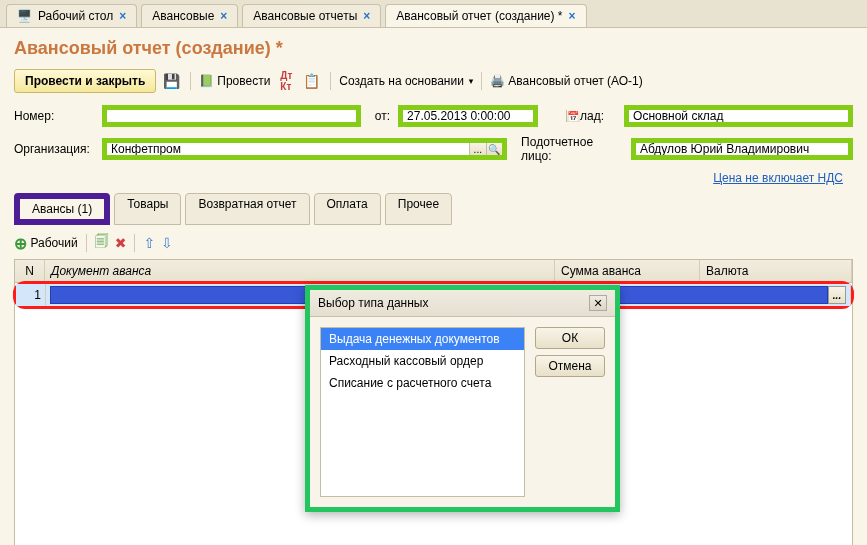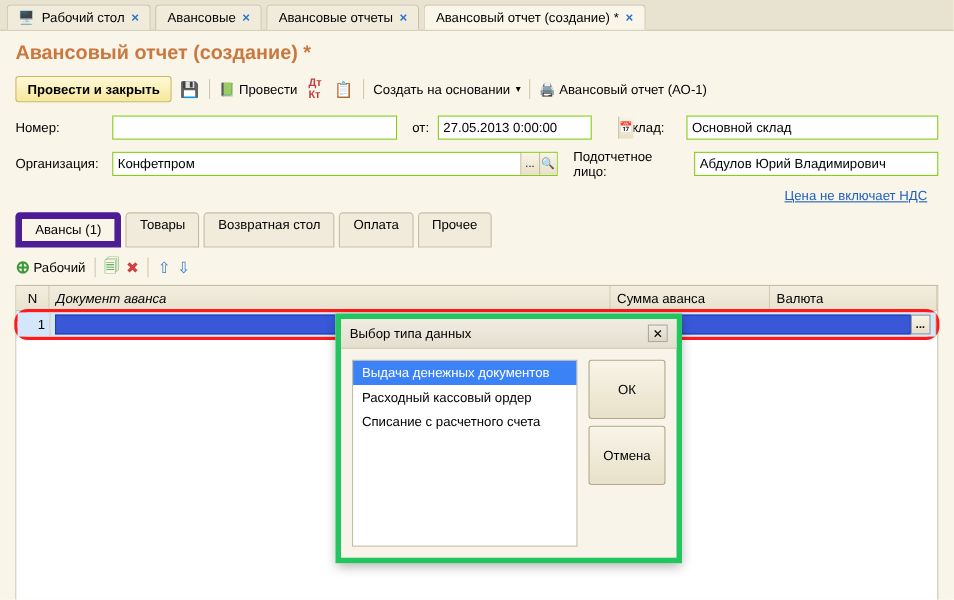--- a/index.html
+++ b/index.html
@@ -19,21 +19,21 @@
 
 .toolbar { display: flex; align-items: center; gap: 6px; margin-bottom: 12px; flex-wrap: wrap; }
 .btn-yellow { background: linear-gradient(#fff9d6, #f5e89a); border: 1px solid #c9b86a; border-radius: 3px; padding: 4px 10px; font-size: 12px; font-weight: bold; cursor: pointer; }
 .tb-icon { display: inline-flex; align-items: center; justify-content: center; width: 20px; height: 20px; cursor: pointer; font-size: 14px; }
 .tb-text { font-size: 12px; cursor: pointer; display: inline-flex; align-items: center; gap: 3px; }
 .tb-sep { width: 1px; height: 18px; background: #d0c8b0; margin: 0 2px; }
 
 
 .form-row { display: flex; align-items: center; gap: 8px; margin-bottom: 8px; }
 .form-label { min-width: 80px; font-size: 12px; }
-.input-wrap { display: inline-flex; align-items: center; background: #fff; border: 1px solid #84cc16; height: 22px; position: relative; }
+.input-wrap { display: inline-flex; align-items: center; background: #fff; border: 5px solid #84cc16; height: 22px; position: relative; }
 .input-wrap input { border: none; outline: none; height: 100%; padding: 0 4px; font-size: 12px; background: transparent; }
 .input-btn { width: 18px; height: 100%; background: linear-gradient(#f8f4e8, #e8e0c8); border-left: 1px solid #c4bda6; display: flex; align-items: center; justify-content: center; font-size: 10px; cursor: pointer; }
 .link-blue { color: #2060c0; text-decoration: underline; cursor: pointer; }
 
 
 .inner-tabs { display: flex; gap: 4px; margin-top: 8px; margin-bottom: 6px; }
 .inner-tab { padding: 3px 12px; background: #f0ebda; border: 1px solid #c4bda6; border-radius: 4px 4px 0 0; cursor: pointer; font-size: 12px; }
 .inner-tab.highlighted { border: 6px solid #4c1d95; background: #faf5e9; }
 
 
@@ -60,21 +60,21 @@
 
 
 .dialog { position: absolute; top: 285px; left: 305px; width: 315px; background: #f8f4ea; border: 5px solid #22c55e; box-shadow: 0 3px 10px rgba(0,0,0,0.3); }
 .dialog-title { background: linear-gradient(#f0ece0, #e4dfd0); padding: 5px 8px; display: flex; justify-content: space-between; align-items: center; font-size: 12px; border-bottom: 1px solid #c8c0a8; }
 .dialog-close { width: 18px; height: 16px; background: linear-gradient(#f0ece0, #dcd6c4); border: 1px solid #aaa; display: flex; align-items: center; justify-content: center; font-size: 11px; cursor: pointer; }
 .dialog-body { display: flex; padding: 10px; gap: 10px; }
 .option-list { flex: 1; background: #fff; border: 1px solid #c4bda6; min-height: 170px; }
 .option-item { padding: 4px 8px; font-size: 12px; cursor: pointer; }
 .option-item.selected { background: #3b82f6; color: #fff; }
 .dialog-buttons { display: flex; flex-direction: column; gap: 6px; }
-.dlg-btn { width: 70px; padding: 19px 0; background: linear-gradient(#f8f4e8, #e8e0c8); border: 1px solid #b0a888; border-radius: 3px; font-size: 12px; cursor: pointer; text-align: center; }
+.dlg-btn { width: 70px; padding: 3px 0; background: linear-gradient(#f8f4e8, #e8e0c8); border: 1px solid #b0a888; border-radius: 3px; font-size: 12px; cursor: pointer; text-align: center; }
 
 .floppy { color: #4060c0; }
 .print-icon { color: #666; }
 .dropdown-caret::after { content: "▾"; font-size: 9px; margin-left: 2px; }
 </style>
 </head>
 <body>
 
 <div class="tabs-bar">
   <div class="tab">
@@ -149,21 +149,21 @@
     </span>
   </div>
 
   <div style="text-align:right; padding-right:10px; margin-bottom:6px;">
     <span class="link-blue">Цена не включает НДС</span>
   </div>
 
   <div class="inner-tabs">
     <div class="inner-tab highlighted">Авансы (1)</div>
     <div class="inner-tab">Товары</div>
-    <div class="inner-tab">Возвратная стол</div>
+    <div class="inner-tab">Возвратная отчет</div>
     <div class="inner-tab">Оплата</div>
     <div class="inner-tab">Прочее</div>
   </div>
 
   <div class="sub-toolbar">
     <span class="add-btn">
       <span class="green-plus">⊕</span>
       <span>Рабочий</span>
     </span>
     <span class="tb-sep"></span>

